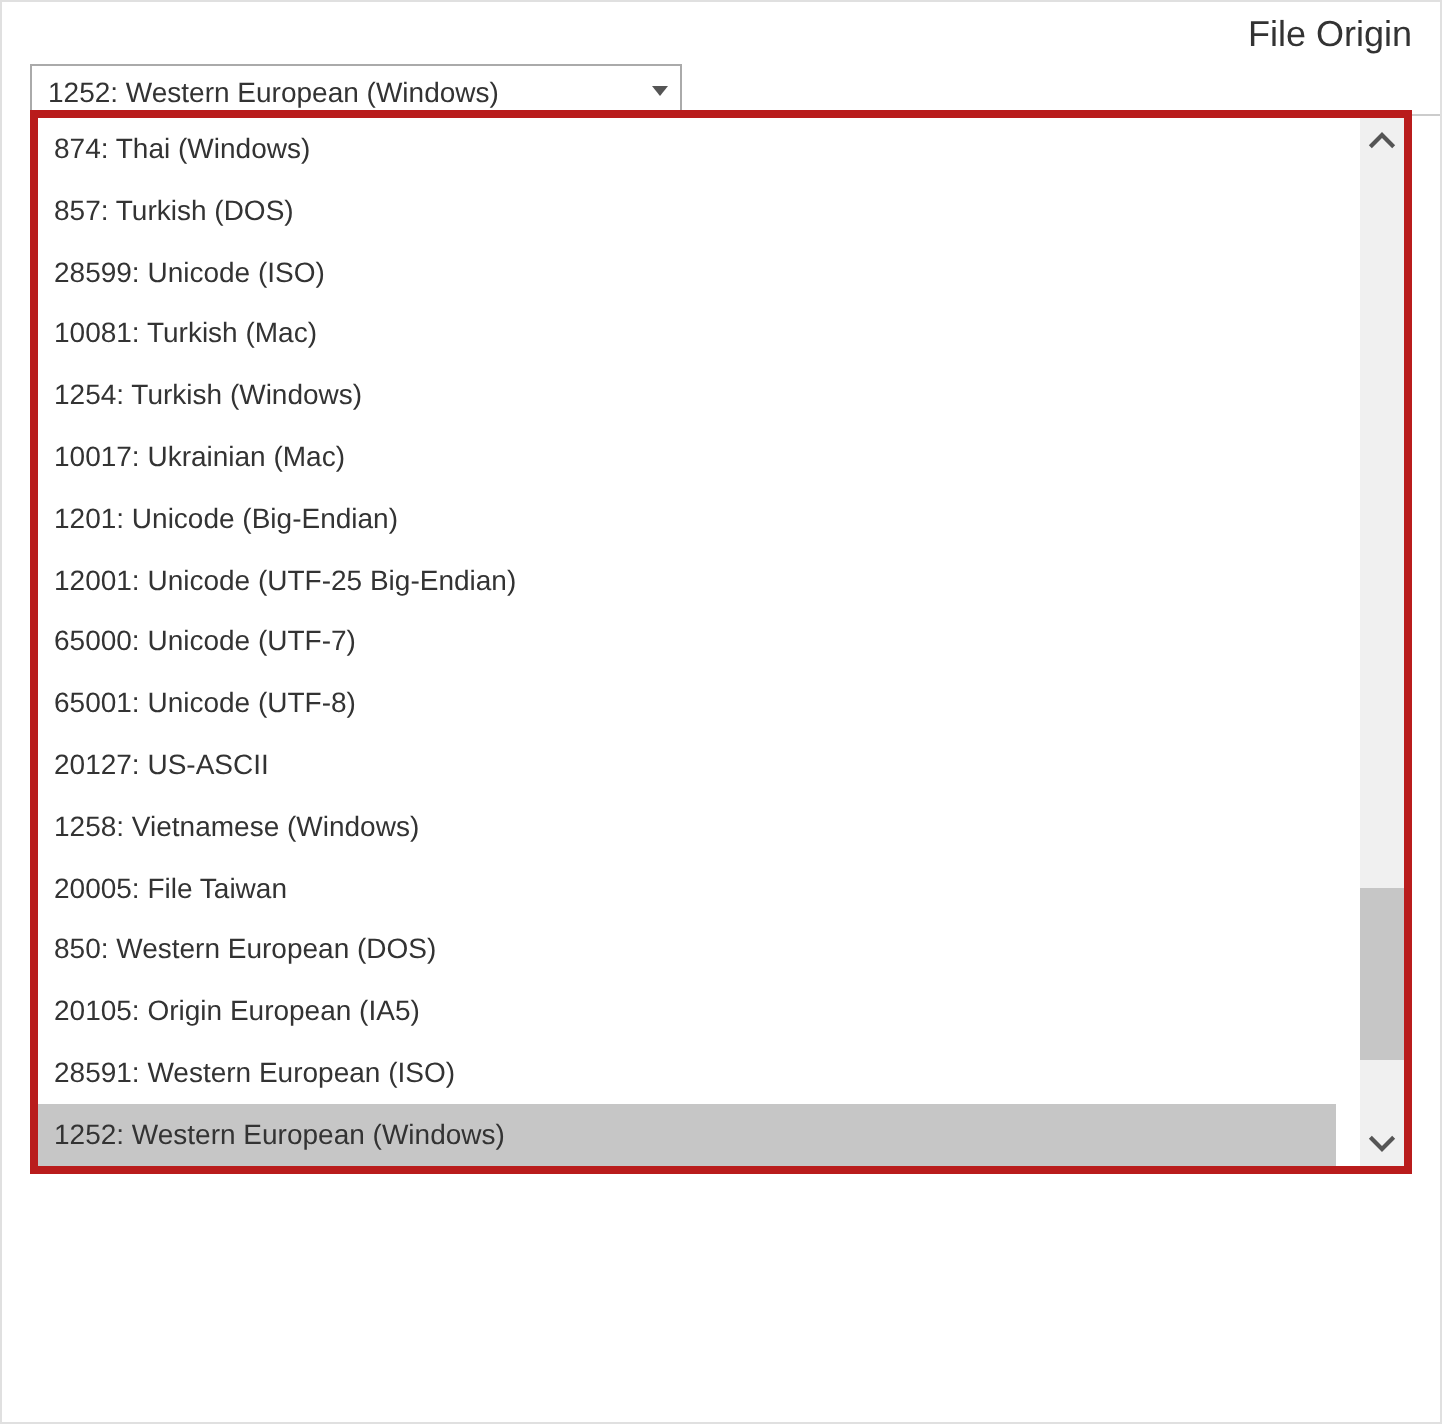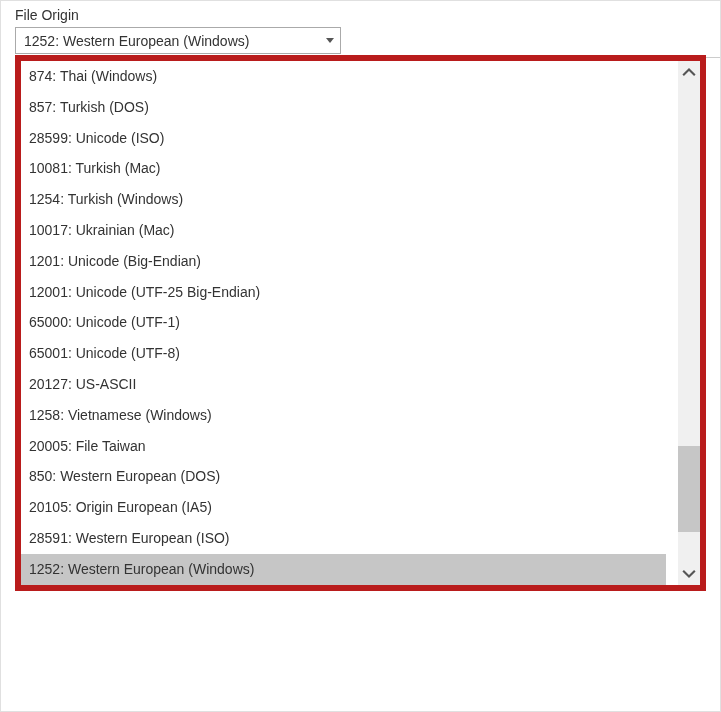--- a/index.html
+++ b/index.html
@@ -10,23 +10,24 @@
       background: #fff;
       width: 721px;
       height: 712px;
       position: relative;
       border: 1px solid #e0e0e0;
     }
     .container {
       padding: 6px 14px 0 14px;
     }
     .label {
-      font-size: 14px;
+      font-size: 18px;
       color: #333;
       margin-bottom: 4px;
+      text-align: right;
     }
     .dropdown-closed {
       display: flex;
       align-items: center;
       justify-content: space-between;
       border: 1px solid #aaa;
       height: 27px;
       padding: 0 6px 0 8px;
       width: 326px;
       background: #fff;
@@ -39,21 +40,21 @@
       border-left: 4px solid transparent;
       border-right: 4px solid transparent;
       border-top: 5px solid #555;
       margin-left: 8px;
     }
     .dropdown-list {
       position: absolute;
       left: 14px;
       right: 14px;
       top: 54px;
-      border: 6px solid #b91c1c;
+      border: 4px solid #b91c1c;
       background: #fff;
       display: flex;
       gap: 12px;
     }
     .list-items {
       flex: 1;
       overflow: hidden;
     }
     .list-item {
       padding: 0 8px;
@@ -123,21 +124,21 @@
 <div class="dropdown-list">
   <div class="list-items" id="list-items">
       <div class="list-item">874: Thai (Windows)</div>
       <div class="list-item">857: Turkish (DOS)</div>
       <div class="list-item">28599: Unicode (ISO)</div>
       <div class="list-item">10081: Turkish (Mac)</div>
       <div class="list-item">1254: Turkish (Windows)</div>
       <div class="list-item">10017: Ukrainian (Mac)</div>
       <div class="list-item">1201: Unicode (Big-Endian)</div>
       <div class="list-item">12001: Unicode (UTF-25 Big-Endian)</div>
-      <div class="list-item">65000: Unicode (UTF-1)</div>
+      <div class="list-item">65000: Unicode (UTF-7)</div>
       <div class="list-item">65001: Unicode (UTF-8)</div>
       <div class="list-item">20127: US-ASCII</div>
       <div class="list-item">1258: Vietnamese (Windows)</div>
       <div class="list-item">20005: File Taiwan</div>
       <div class="list-item">850: Western European (DOS)</div>
       <div class="list-item">20105: Origin European (IA5)</div>
       <div class="list-item">28591: Western European (ISO)</div>
       <div class="list-item selected">1252: Western European (Windows)</div>
     </div>
   <div class="scrollbar">

